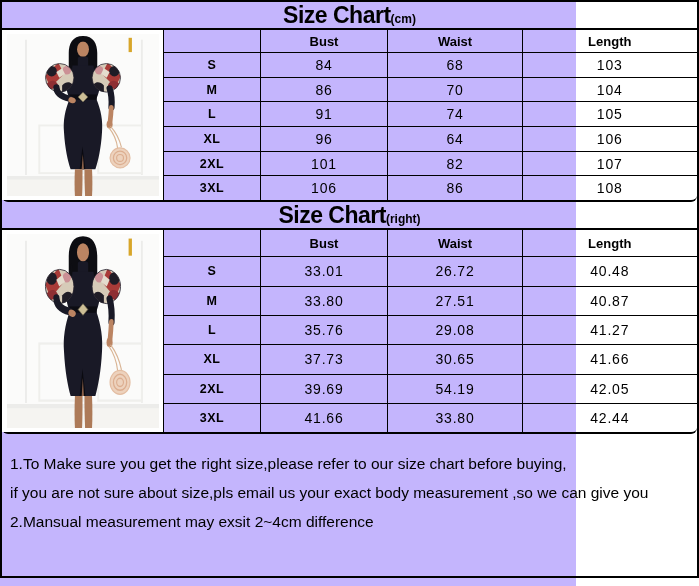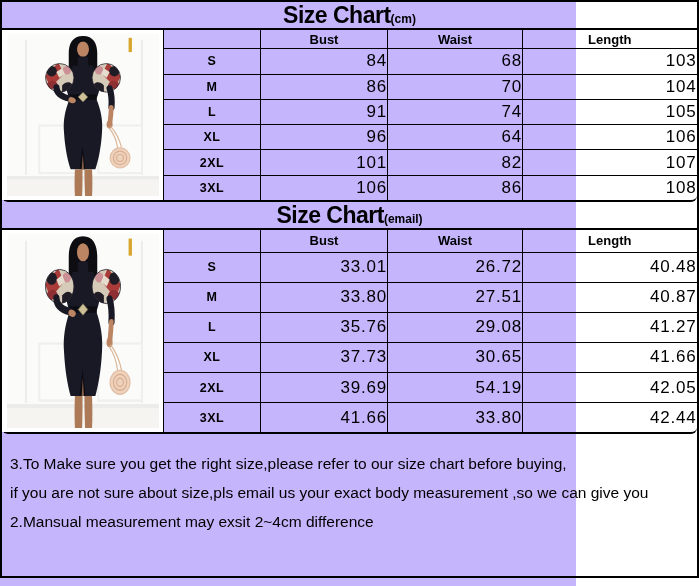--- a/index.html
+++ b/index.html
@@ -34,21 +34,21 @@
     border-collapse:collapse; table-layout:fixed;
   }
   .size-table th, .size-table td {
     border:1.5px solid #000; text-align:center; vertical-align:middle; padding:0;
   }
   .size-table tr:first-child > * { border-top:none; }
   .size-table tr:last-child  > * { border-bottom:none; }
   .size-table tr > *:last-child  { border-right:none; }
   .size-table th { font-weight:700; font-size:13px; }
   .size-table th.size-label { font-size:12.5px; letter-spacing:0.5px; }
-  .size-table td { font-size:17px; letter-spacing:0.8px; font-weight:400;text-align:right; }
+  .size-table td { font-size:14px; letter-spacing:0.8px; font-weight:400; }
   .col-size   { width:97px; }
   .col-bust   { width:127px; }
   .col-waist  { width:135px; }
   .col-length { width:174px; }
   .notes-section {
     flex:1 1 auto; padding:15px 8px 0 8px;
     display:flex; flex-direction:column;
   }
   .note-line { font-size:15.5px; line-height:29px; white-space:nowrap; }
   .svg-defs { position:absolute; width:0; height:0; overflow:hidden; }
@@ -190,21 +190,21 @@
           <td>86</td>
           <td>108</td>
         </tr>
       </tbody>
         </table>
     </div>
 
     <div class="title-row">
       <div class="title-wrap">
         <span class="title-main">Size Chart</span>
-          <span class="title-unit">(email)</span>
+          <span class="title-unit">(right)</span>
       </div>
     </div>
 
     <div class="chart-section section-inch">
       <div class="photo-cell">
         <svg class="photo photo-2" viewBox="0 0 160 170" preserveAspectRatio="none" role="img">
             <use href="#dress-scene"></use>
           </svg>
       </div>
       <table class="size-table">
@@ -255,19 +255,19 @@
           <th class="size-label">3XL</th>
           <td>41.66</td>
           <td>33.80</td>
           <td>42.44</td>
         </tr>
       </tbody>
         </table>
     </div>
 
     <div class="notes-section">
-      <div class="note-line">3.To Make sure you get the right size,please refer to our size chart before buying,</div>
+      <div class="note-line">1.To Make sure you get the right size,please refer to our size chart before buying,</div>
       <div class="note-line">if you are not sure about size,pls email us your exact body measurement ,so we can give you</div>
       <div class="note-line">2.Mansual measurement may exsit 2~4cm difference</div>
     </div>
 
   </div>
 </div>
 
 </body></html>

